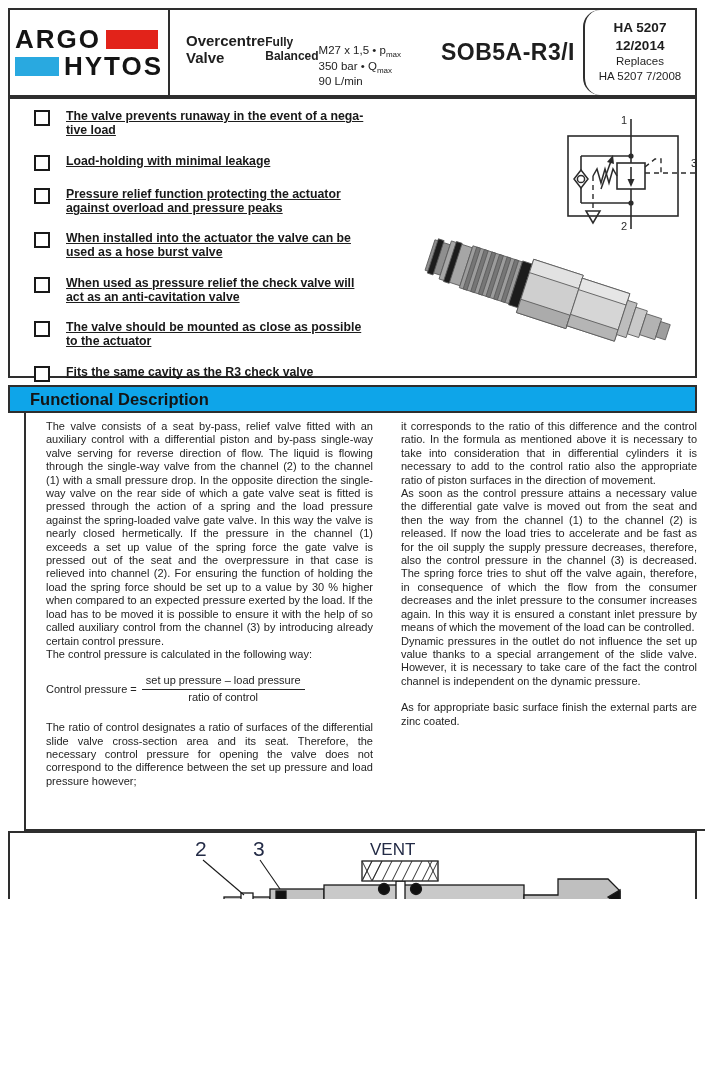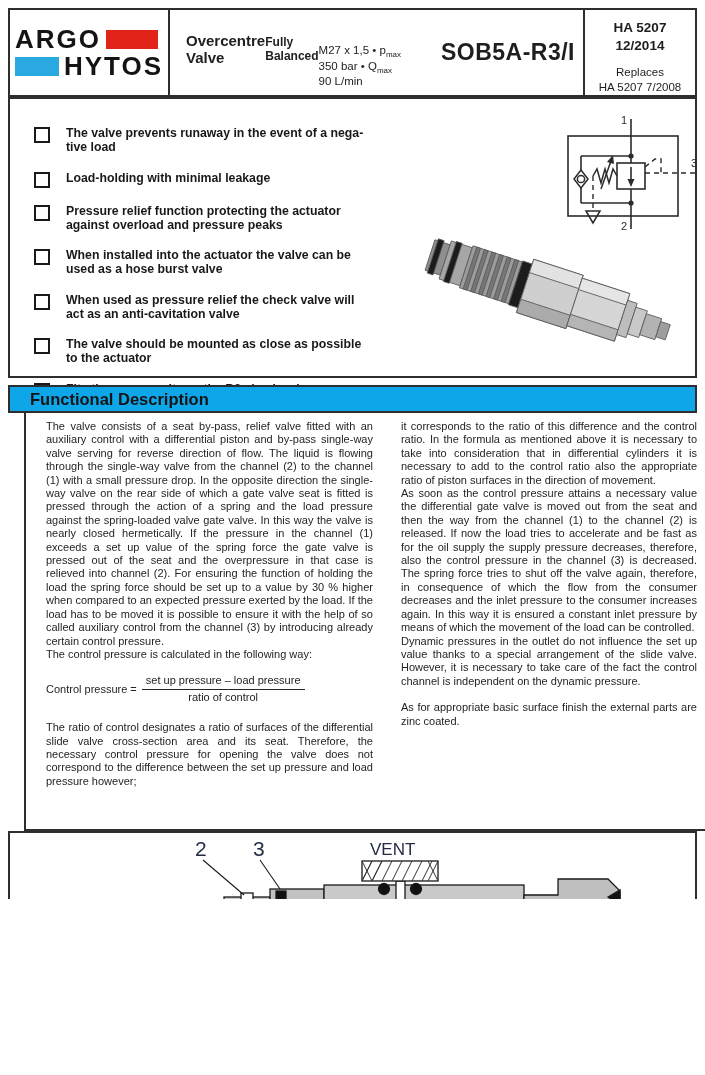--- a/index.html
+++ b/index.html
@@ -15,28 +15,28 @@
   .logo .l-red{width:52px;height:19px;background:#e2231a;margin-left:5px;}
   .logo .l-cyan{width:44px;height:19px;background:#29a9e0;margin-right:5px;}
   .logo .l-row2{margin-top:1px;}
   .title-cell{flex:1;display:flex;flex-direction:row;padding:10px 0 8px 16px;box-sizing:border-box;margin-top:12px;}
   .doc-title{font-weight:bold;font-size:15px;line-height:1.15;}
   .doc-subtitle{font-weight:bold;font-size:12px;margin-top:3px;}
   .doc-spec{font-size:11.5px;margin-top:auto;color:#222;}
   .doc-spec sub{font-size:8px;}
   .model-cell{width:178px;display:flex;align-items:center;justify-content:flex-end;padding-right:8px;box-sizing:border-box;}
   .model-name{font-weight:bold;font-size:23px;letter-spacing:0.5px;white-space:nowrap;}
-  .edition-cell{width:112px;border-left:2px solid #2e2e2e;text-align:center;padding-top:9px;box-sizing:border-box;}
+  .edition-cell{width:112px;border-left:2px solid #2e2e2e;text-align:center;padding-top:9px;box-sizing:border-box;border-radius:17px;}
   .edition-num,.edition-date{font-weight:bold;font-size:13.5px;line-height:1.3;}
-  .replaces-label{font-size:11.5px;margin-top:11px;line-height:1.3;}
+  .replaces-label{font-size:11.5px;line-height:1.3;}
   .replaces-doc{font-size:11.5px;line-height:1.3;white-space:nowrap;}
 
   
   .features-box{left:8px;top:97px;width:689px;height:281px;}
-  .features-list{position:absolute;left:24px;top:27px;width:375px;}
+  .features-list{position:absolute;left:24px;top:10px;width:375px;text-decoration:underline;}
   .feature-item{display:flex;margin-bottom:16px;}
   .feature-check{flex:0 0 12px;width:12px;height:12px;border:2.2px solid #191919;margin-top:1px;background:#fff;}
   .feature-text{margin-left:16px;font-weight:bold;font-size:12.3px;line-height:1.16;white-space:pre-line;color:#191919;}
   .symbol-svg{position:absolute;left:533px;top:12px;}
   .photo-svg{position:absolute;left:406px;top:128px;}
 
   
   .section-heading-bar{left:8px;top:385px;width:689px;height:28px;background:#0ea5e9;
       display:flex;align-items:center;padding-left:20px;box-sizing:border-box;}
   .section-heading{font-weight:bold;font-size:16.5px;color:#141414;}

